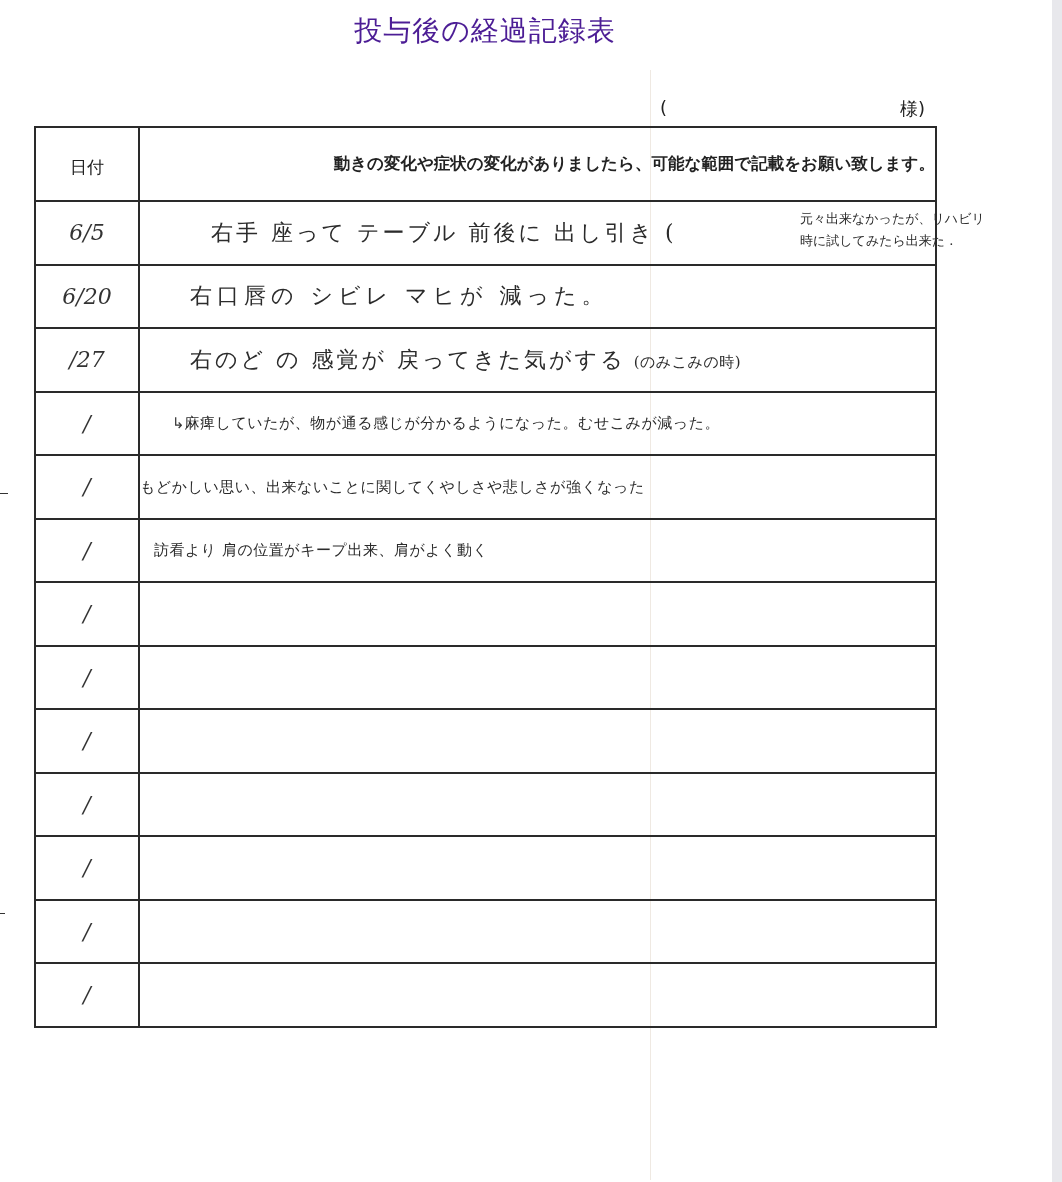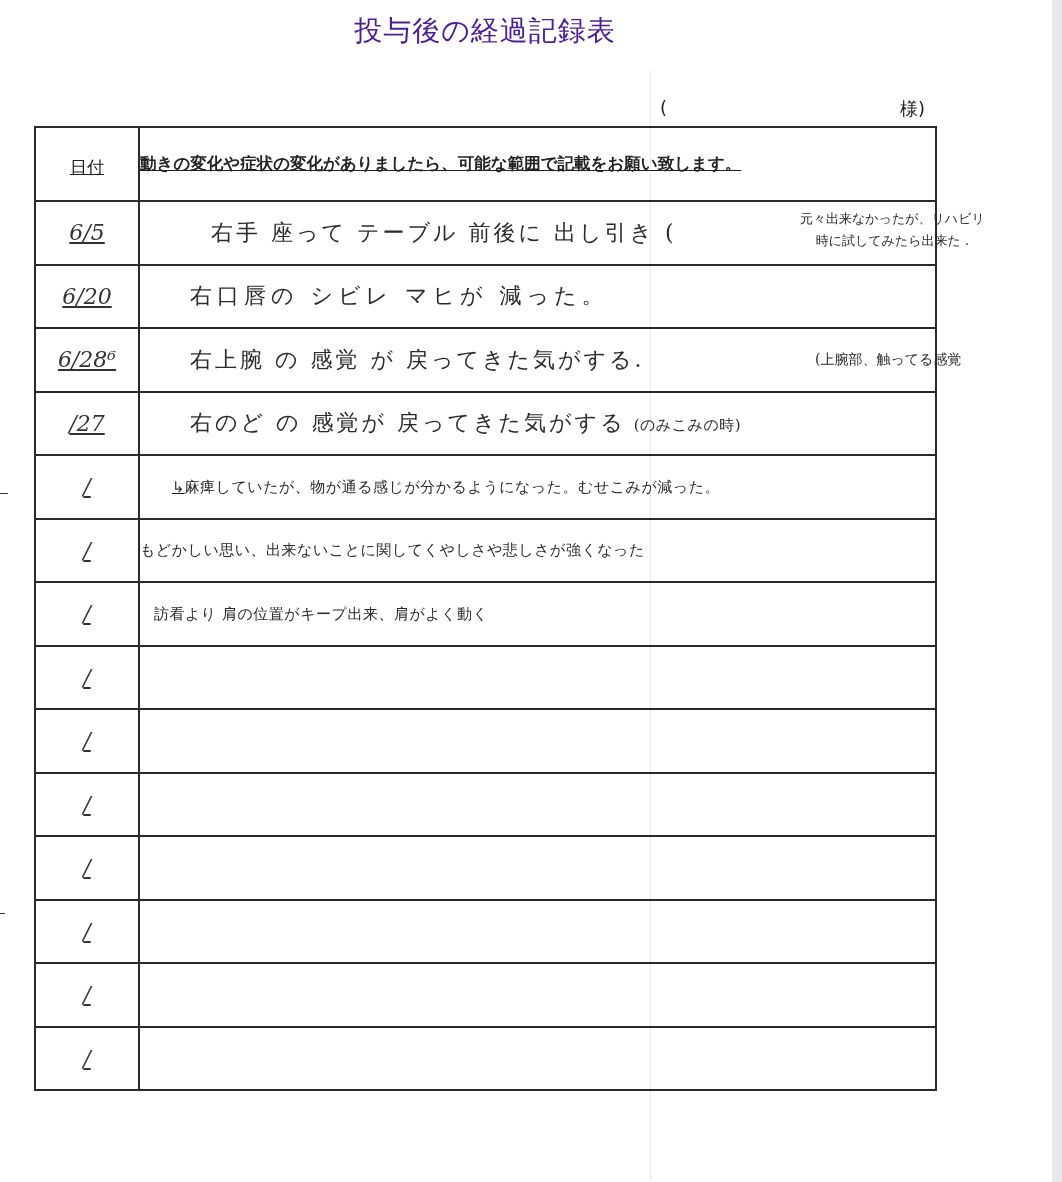--- a/index.html
+++ b/index.html
@@ -32,48 +32,47 @@
     position:absolute; width:8px; height:1px; background:#333;
   }
   table.log {
     position:absolute; left:34px; top:126px; width:903px;
     border-collapse:collapse;
     table-layout:fixed;
   }
   table.log td, table.log th {
     border:2px solid #2a2a2a;
     padding:0;
-    text-decoration:underline;
   }
   table.log tr.header-row td { height:66px; }
   table.log tr.data-row td { height:61.5px; }
   .col-date { width:104px; }
   .head-date {
     text-align:center; font-size:17px; font-weight:normal; color:#222;
     padding-top:6px !important;
   }
   .head-desc {
-    text-align:left; font-size:16.5px; font-weight:bold; color:#222;
+    text-align:right; font-size:16.5px; font-weight:bold; color:#222;
   }
   .date-cell {
     text-align:center; vertical-align:middle;
     font-family:"DejaVu Serif", serif; font-style:italic;
     font-size:22px; color:#333;
   }
   .entry-cell { position:relative; vertical-align:middle; overflow:visible; }
   .entry-text {
     font-family:"DejaVu Serif", serif;
     color:#2b2b2b; white-space:nowrap; display:inline-block;
   }
   .entry-large { font-size:22px; letter-spacing:5px; padding-left:50px; }
   .entry-small { font-size:15px; letter-spacing:0.5px; }
   .note-inline { font-size:15px; letter-spacing:0.5px; padding-left:8px; }
   .overflow-note {
     position:absolute; font-family:"DejaVu Serif", serif; font-size:13px;
-    line-height:22px; color:#2b2b2b; white-space:nowrap;text-align:center;
+    line-height:22px; color:#2b2b2b; white-space:nowrap;
   }
   .arrow-mark { font-size:15px; color:#333; padding-left:32px; }
 </style>
 </head>
 <body>
 
 <div class="right-strip"></div>
 <div class="fold-line"></div>
 
 <div class="title">投与後の経過記録表</div>
@@ -109,27 +108,20 @@
     </td>
   </tr>
 
   <tr class="data-row">
     <td class="date-cell">6/20</td>
     <td class="entry-cell">
       <span class="entry-text entry-large">右口唇の シビレ マヒが 減った。</span>
     </td>
   </tr>
 
-  <tr class="data-row">
-    <td class="date-cell">6/28⁶</td>
-    <td class="entry-cell">
-      <span class="entry-text entry-large" style="letter-spacing:3px;">右上腕 の 感覚 が 戻ってきた気がする.</span>
-      <div class="overflow-note" style="left:675px;top:19px;font-size:14px;">(上腕部、触ってる感覚</div>
-    </td>
-  </tr>
 
   <tr class="data-row">
     <td class="date-cell">/27</td>
     <td class="entry-cell">
       <span class="entry-text entry-large" style="letter-spacing:3px;">右のど の 感覚が 戻ってきた気がする</span><span class="entry-text note-inline">(のみこみの時)</span>
     </td>
   </tr>
 
   <tr class="data-row">
     <td class="date-cell">/</td>

